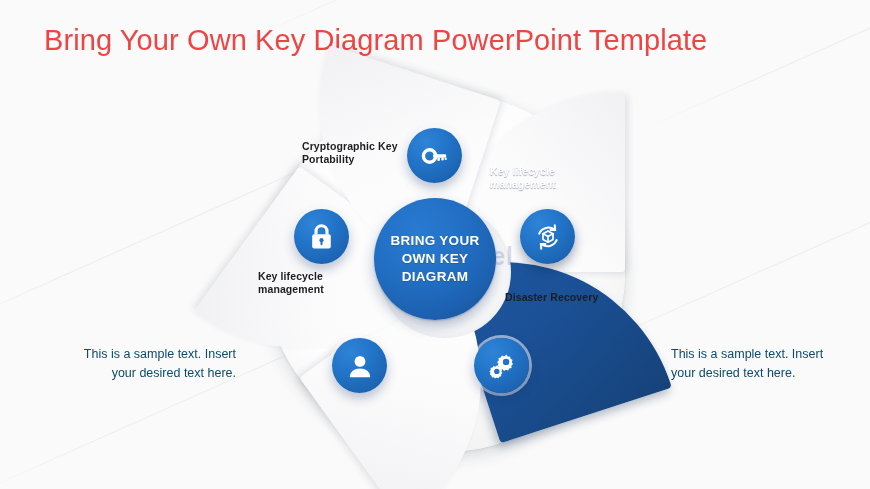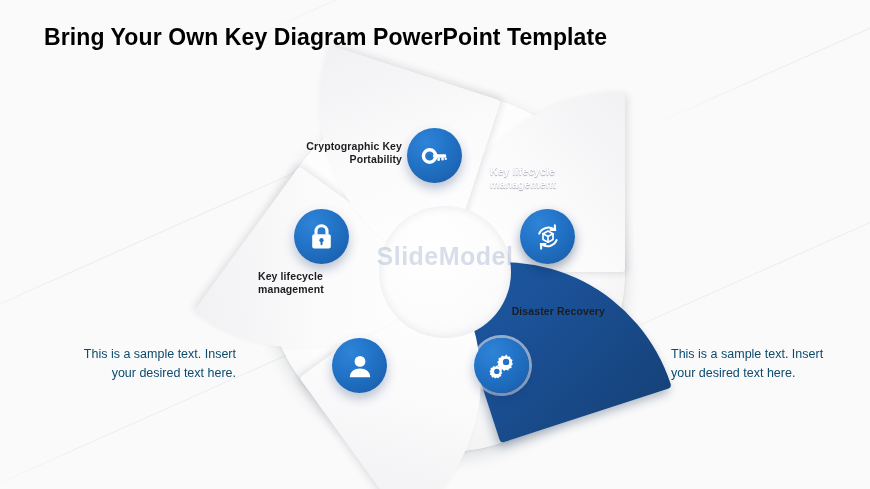--- a/index.html
+++ b/index.html
@@ -16,22 +16,22 @@
     background:linear-gradient(90deg,rgba(0,0,0,0) 0%,rgba(120,120,130,.10) 25%,rgba(120,120,130,.10) 75%,rgba(0,0,0,0) 100%);
     transform-origin:0 0;}
   .st1{left:-40px;top:500px;transform:rotate(-24deg);}
   .st2{left:640px;top:130px;transform:rotate(-24deg);width:380px;}
   .st3{left:560px;top:360px;transform:rotate(-24deg);width:420px;}
   .st4{left:-60px;top:330px;transform:rotate(-24deg);width:360px;}
   .st5{left:200px;top:60px;transform:rotate(-24deg);width:300px;opacity:.7;}
 
   .title{
     position:absolute;left:44px;top:24px;
-    font-size:23px;font-weight:700;letter-spacing:.1px;
-    color:#000000;white-space:nowrap;
+    font-size:29px;font-weight:400;letter-spacing:.1px;
+    color:#ef4444;white-space:nowrap;
   }
 
   
   .stage{position:absolute;left:250px;top:88px;width:390px;height:372px;}
 
   .wheel{position:absolute;left:15px;top:4px;width:360px;height:360px;}
 
   
   .disc{
     position:absolute;inset:0;border-radius:50%;
@@ -105,24 +105,24 @@
   
   .b-key  {left:157px;top:40px;}
   .b-lock {left:44px;top:121px;}
   .b-recy {left:270px;top:121px;}
   .b-user {left:82px;top:250px;}
   .b-gear {left:224px;top:250px;}
 
   
   .cap{position:absolute;font-size:10.5px;font-weight:700;line-height:1.28;color:#1d1d1f;letter-spacing:.1px;}
   .cap.on-dark{color:#ffffff;text-shadow:0 1px 1px rgba(0,20,50,.35);}
-  .c-key {left:52px;top:52px;width:100px;text-align:right;}
+  .c-key {left:52px;top:52px;width:100px;text-align:left;}
   .c-lock{left:8px;top:182px;width:100px;text-align:left;}
   .c-recy{left:240px;top:77px;width:110px;text-align:left;}
-  .c-disa{left:255px;top:217px;width:100px;text-align:right;}
+  .c-disa{left:255px;top:203px;width:100px;text-align:left;}
   .c-aud {left:120px;top:304px;width:120px;text-align:left;}
 
   
   .side{
     position:absolute;font-size:12.5px;line-height:1.55;color:#0c4a6e;
     width:170px;
   }
   .side-left{left:66px;top:345px;text-align:right;}
   .side-right{left:671px;top:345px;text-align:left;}
 </style>
@@ -221,16 +221,23 @@
     <span>
       <svg width="30" height="30" viewBox="0 0 30 30" fill="#ffffff">
         <path d="M19.6 3.6l1.1 2.1 2.3-.2.6 2.3 2 1.2-.9 2.2 1.3 1.9-1.7 1.6.3 2.3-2.3.6-1.2 2-2.2-.9-1.9 1.3-1.6-1.7-2.3.3-.6-2.3-2-1.2.9-2.2-1.3-1.9 1.7-1.6-.3-2.3 2.3-.6 1.2-2 2.2.9z"></path>
         <circle cx="19.1" cy="10.9" r="3.2" fill="#2272c6"></circle>
         <path d="M10.2 14.3l.9 1.7 1.9-.2.5 1.9 1.6 1-.7 1.8 1 1.5-1.3 1.3.2 1.9-1.9.5-1 1.6-1.8-.7-1.5 1-1.3-1.3-1.9.2-.5-1.9-1.6-1 .7-1.8-1-1.5 1.3-1.3-.2-1.9 1.9-.5 1-1.6 1.8.7z"></path>
         <circle cx="9.8" cy="20.4" r="2.7" fill="#2272c6"></circle>
       </svg>
     </span>
   </div>
 
+  <div class="hub">
+    <div class="hub-text">
+      <div>BRING YOUR</div>
+      <div>OWN KEY</div>
+      <div>DIAGRAM</div>
+    </div>
+  </div>
 </div>
 
 <div class="side side-left">This is a sample text. Insert your desired text here.</div>
 <div class="side side-right">This is a sample text. Insert your desired text here.</div>
 
 </body></html>

